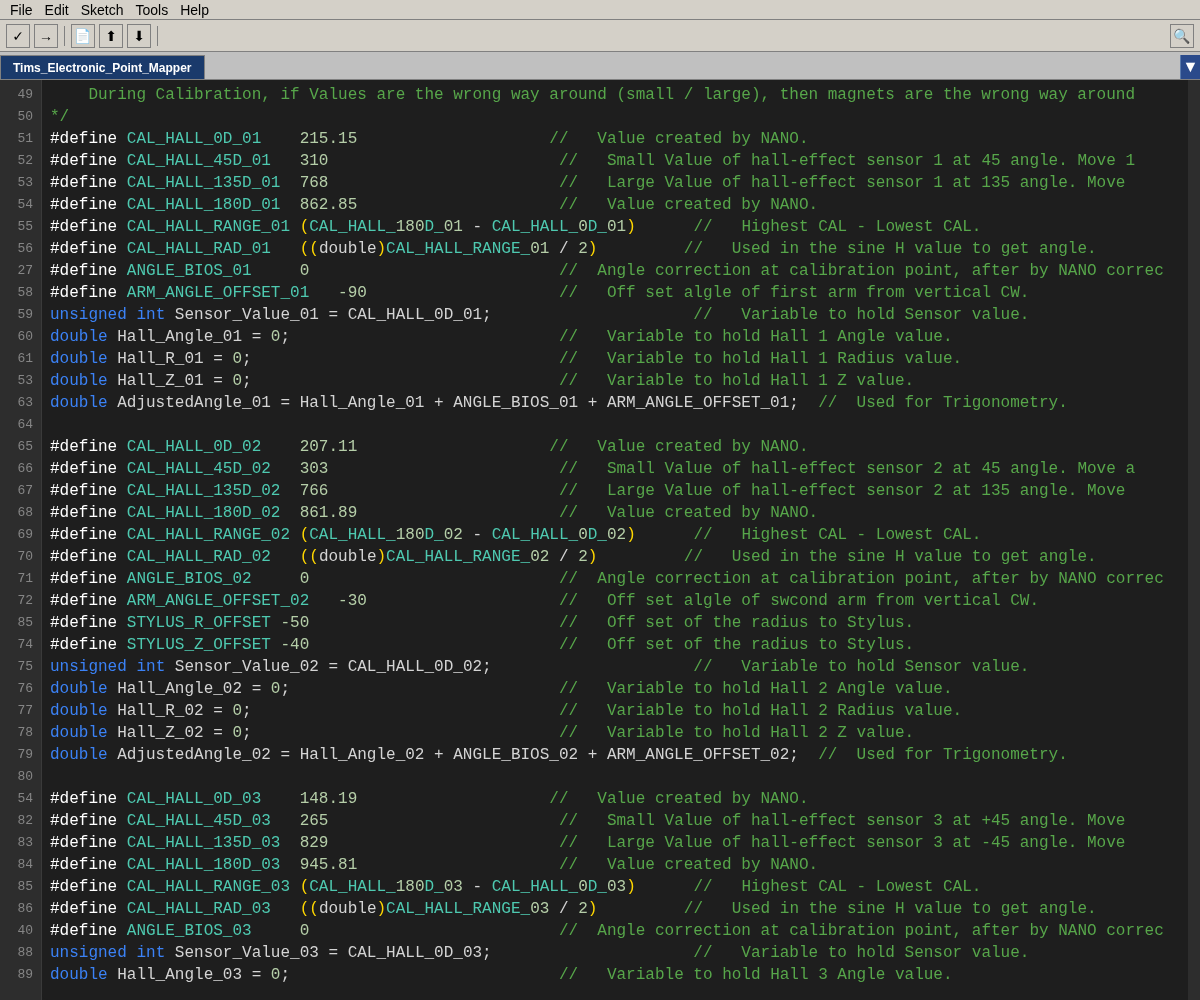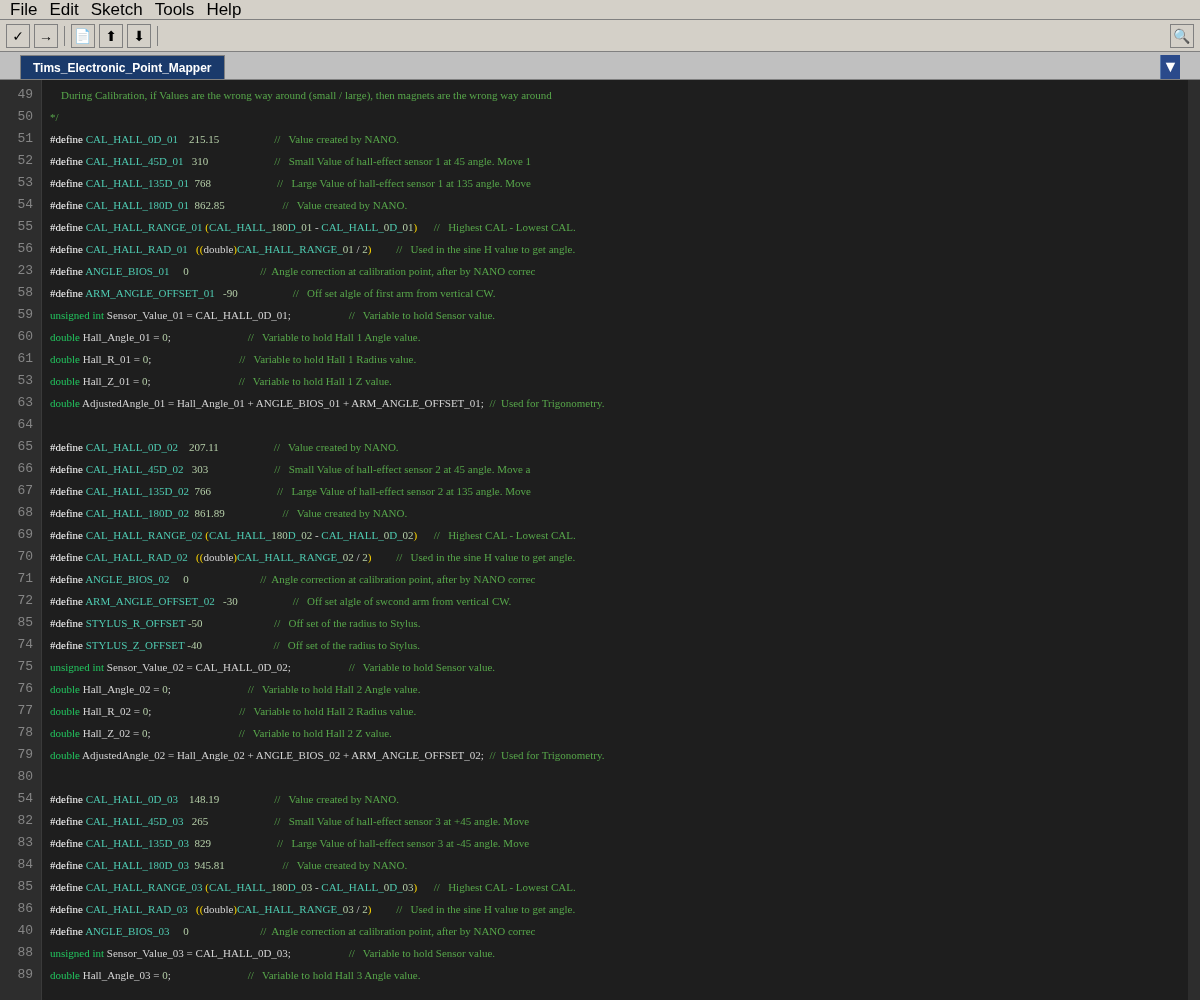--- a/index.html
+++ b/index.html
@@ -5,21 +5,21 @@
     * { margin: 0; padding: 0; box-sizing: border-box; }
     body { width: 1200px; height: 1000px; overflow: hidden; background: #f0f0f0; font-family: Arial, sans-serif; }
 
     
     #menubar {
       height: 20px;
       background: #d4d0c8;
       display: flex;
       align-items: center;
       padding: 0 4px;
-      font-size: 17px;
+      font-size: 14px;
       border-bottom: 1px solid #808080;
     }
     .menu-item {
       padding: 1px 6px;
       cursor: pointer;
       color: #000;
     }
 
     
     #toolbar {
@@ -42,21 +42,21 @@
     }
     .toolbar-sep { width: 1px; height: 20px; background: #808080; margin: 0 2px; }
     .toolbar-right { margin-left: auto; }
 
     
     #tabbar {
       height: 28px;
       background: #c0c0c0;
       display: flex;
       align-items: flex-end;
-      padding: 0 20px;
+      padding: 0 0;
       border-bottom: 1px solid #808080;
       gap: 39px;
     }
     .tab {
       height: 24px;
       background: #1a3a6b;
       color: #fff;
       font-size: 12px;
       font-weight: bold;
       padding: 0 12px;
@@ -100,42 +100,42 @@
       padding-right: 8px;
       border-right: 1px solid #3a3a3a;
       flex-shrink: 0;
       overflow: hidden;
     }
 
     
     #code-content {
       flex: 1;
       overflow: hidden;
-      font-family: Liberation Serif, serif;
-      font-size: 11px;
+      font-family: Liberation Mono, monospace;
+      font-size: 16px;
       line-height: 22px;
       padding: 4px 0 4px 8px;
       color: #d4d4d4;
       white-space: pre;
       background: #1e1e1e;
       border-radius: 6px;
     }
 
     
     #scrollbar {
       width: 12px;
       background: #2d2d2d;
       position: absolute;
       right: 0;
       top: 0;
       bottom: 0;
     }
 
     
-    .kw-blue { color: #22c55e; }        
+    .kw-blue { color: #3b82f6; }        
     .kw-define { color: #ffffff; }        
     .define-name { color: #4ec9b0; text-align: center; }    
     .define-val { color: #b5cea8; }     
     .comment { color: #57a64a; }       
     .paren { color: #ffd700; }
 
     .code-line {
       display: block;
       white-space: pre;
     }
@@ -172,21 +172,21 @@
 <div id="editor">
   <div id="line-numbers">
       <div>49</div>
       <div>50</div>
       <div>51</div>
       <div>52</div>
       <div>53</div>
       <div>54</div>
       <div>55</div>
       <div>56</div>
-      <div>23</div>
+      <div>27</div>
       <div>58</div>
       <div>59</div>
       <div>60</div>
       <div>61</div>
       <div>53</div>
       <div>63</div>
       <div>64</div>
       <div>65</div>
       <div>66</div>
       <div>67</div>

